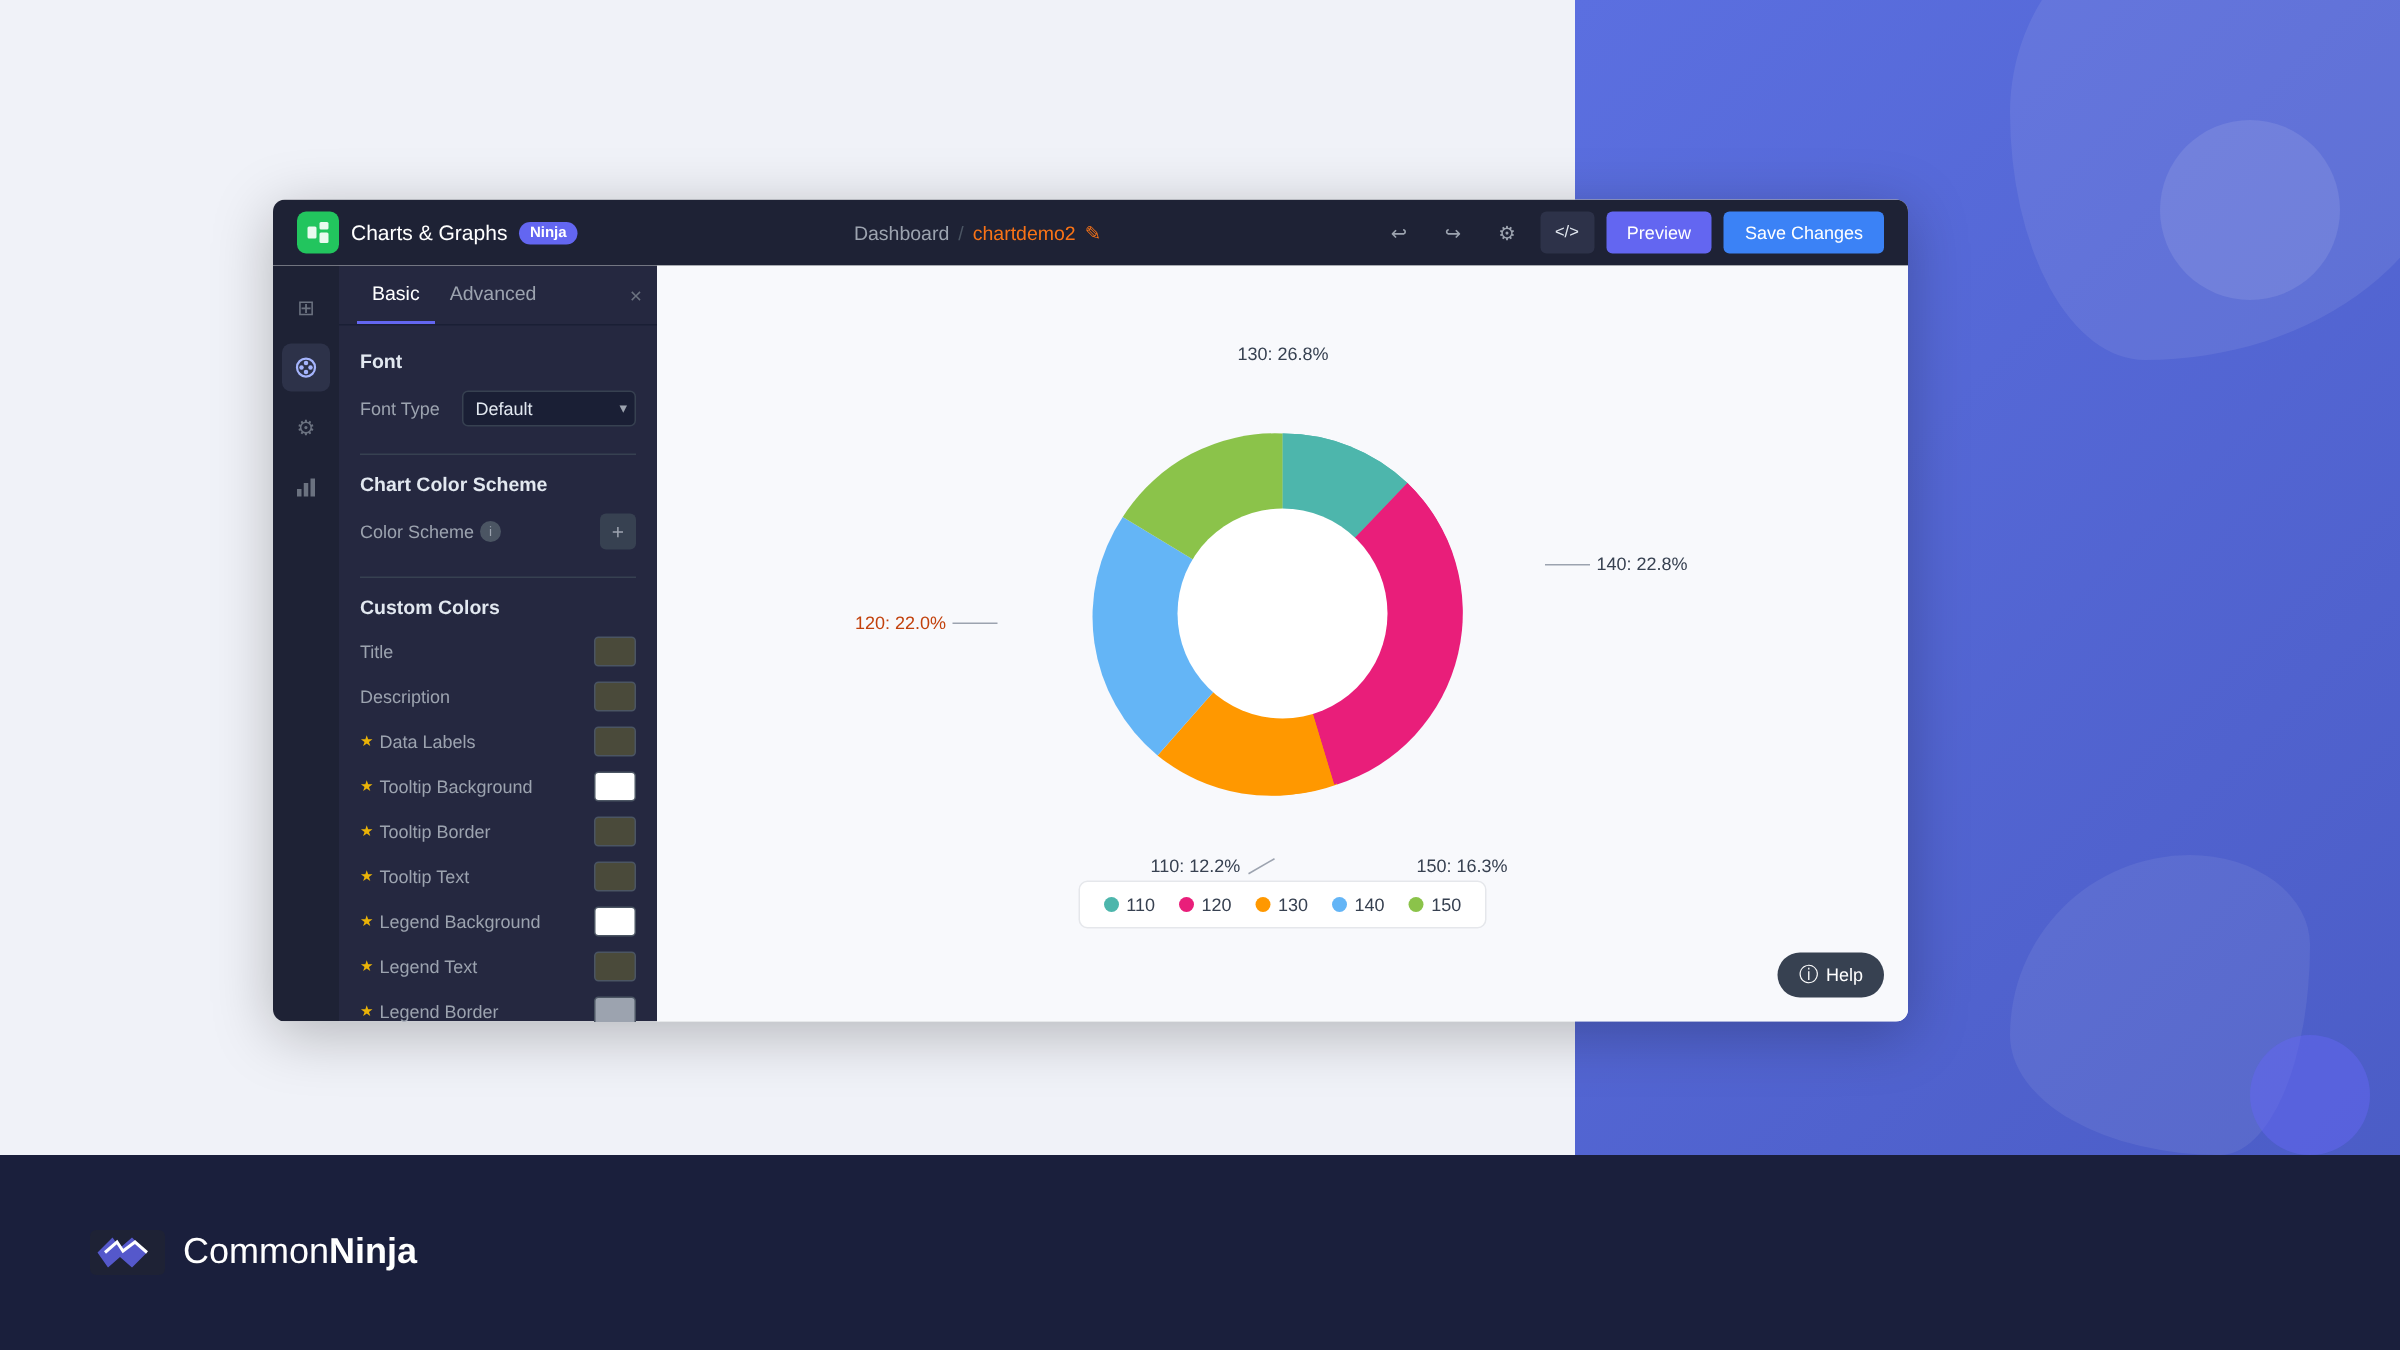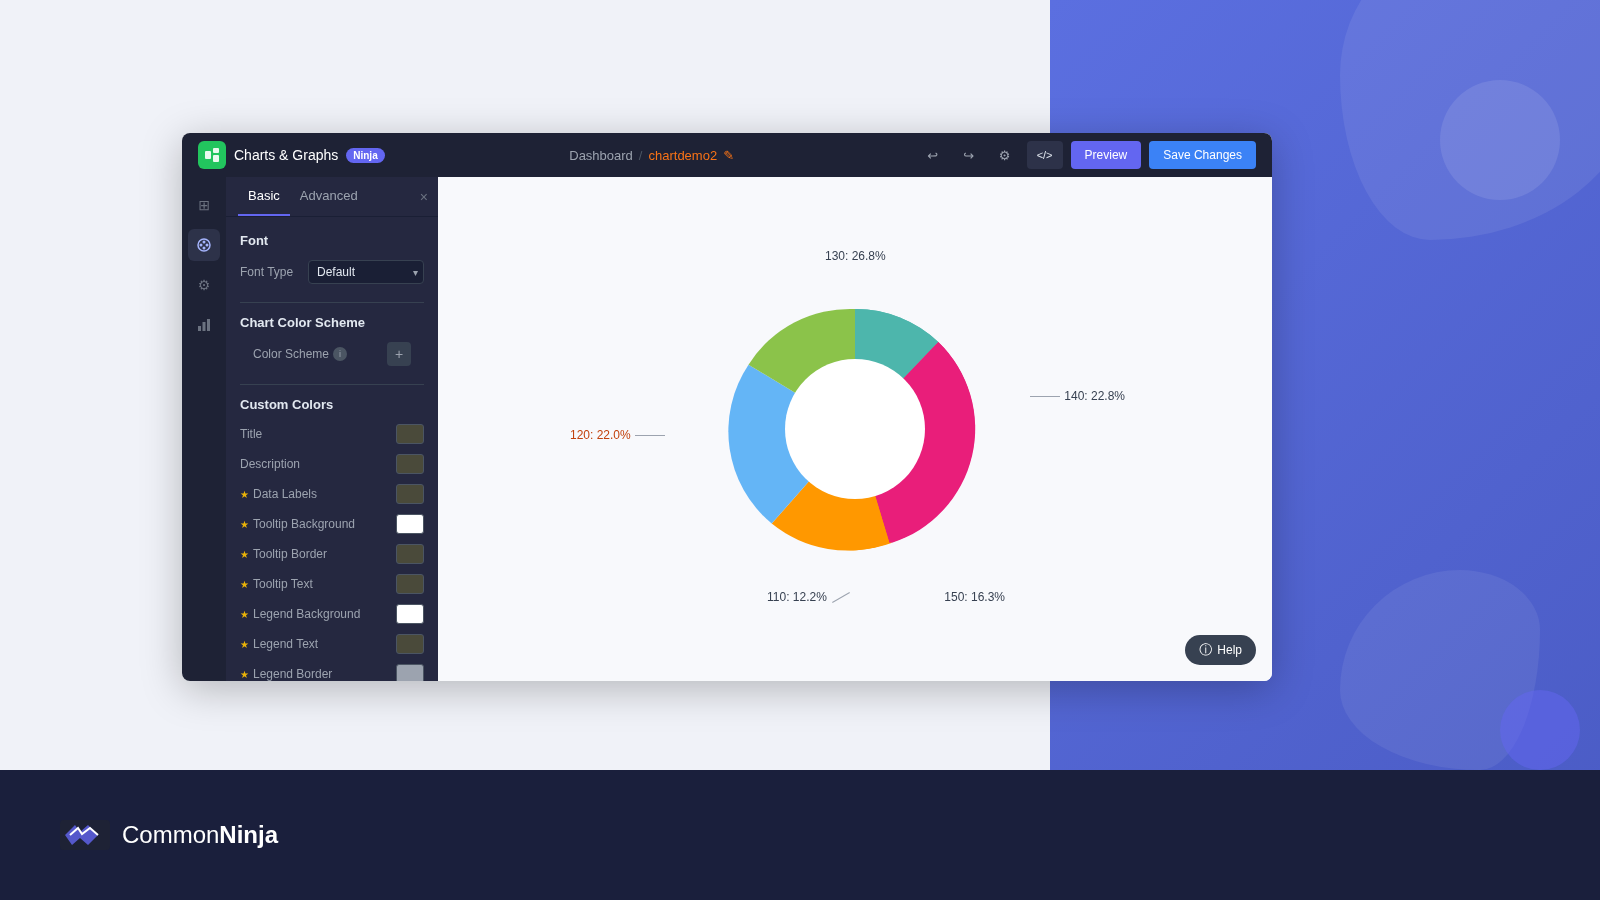--- a/index.html
+++ b/index.html
@@ -301,21 +301,21 @@
       height: 1px;
       background: #374151;
       margin: 12px 0;
     }
 
     
     .color-scheme-section { margin-bottom: 18px; }
     .color-scheme-row {
       display: flex;
       align-items: center;
-      justify-content: center;
+      justify-content: space-between;
       gap: 40px;
     }
     .color-scheme-label {
       font-size: 12px;
       color: #9ca3af;
       display: flex;
       align-items: center;
       gap: 4px;
     }
     .info-icon {
@@ -709,20 +709,42 @@
           <div style="position:absolute; bottom:-5px; left:50px; font-size:12px; color:#374151; white-space:nowrap; display:flex; align-items:center; gap:4px;margin-left:32px;">
             <span>110: 12.2%</span>
             <div style="width:20px; height:1px; background:#9ca3af; transform:rotate(-30deg);"></div>
           </div>
           
           <div style="position:absolute; bottom:-5px; right:20px; font-size:12px; color:#374151; white-space:nowrap; display:flex; align-items:center; gap:4px;">
             <span>150: 16.3%</span>
           </div>
         </div>
 
+        <div class="chart-legend">
+          <div class="legend-item">
+            <div class="legend-dot" style="background:#4db6ac;"></div>
+            <span>110</span>
+          </div>
+          <div class="legend-item">
+            <div class="legend-dot" style="background:#e91e7a;"></div>
+            <span>120</span>
+          </div>
+          <div class="legend-item">
+            <div class="legend-dot" style="background:#ff9800;"></div>
+            <span>130</span>
+          </div>
+          <div class="legend-item">
+            <div class="legend-dot" style="background:#64b5f6;"></div>
+            <span>140</span>
+          </div>
+          <div class="legend-item">
+            <div class="legend-dot" style="background:#8bc34a;"></div>
+            <span>150</span>
+          </div>
+        </div>
       </div>
 
       <button class="help-btn">
         <span style="font-size:13px;">ⓘ</span>
         <span>Help</span>
       </button>
     </div>
   </div>
 </div>
 

